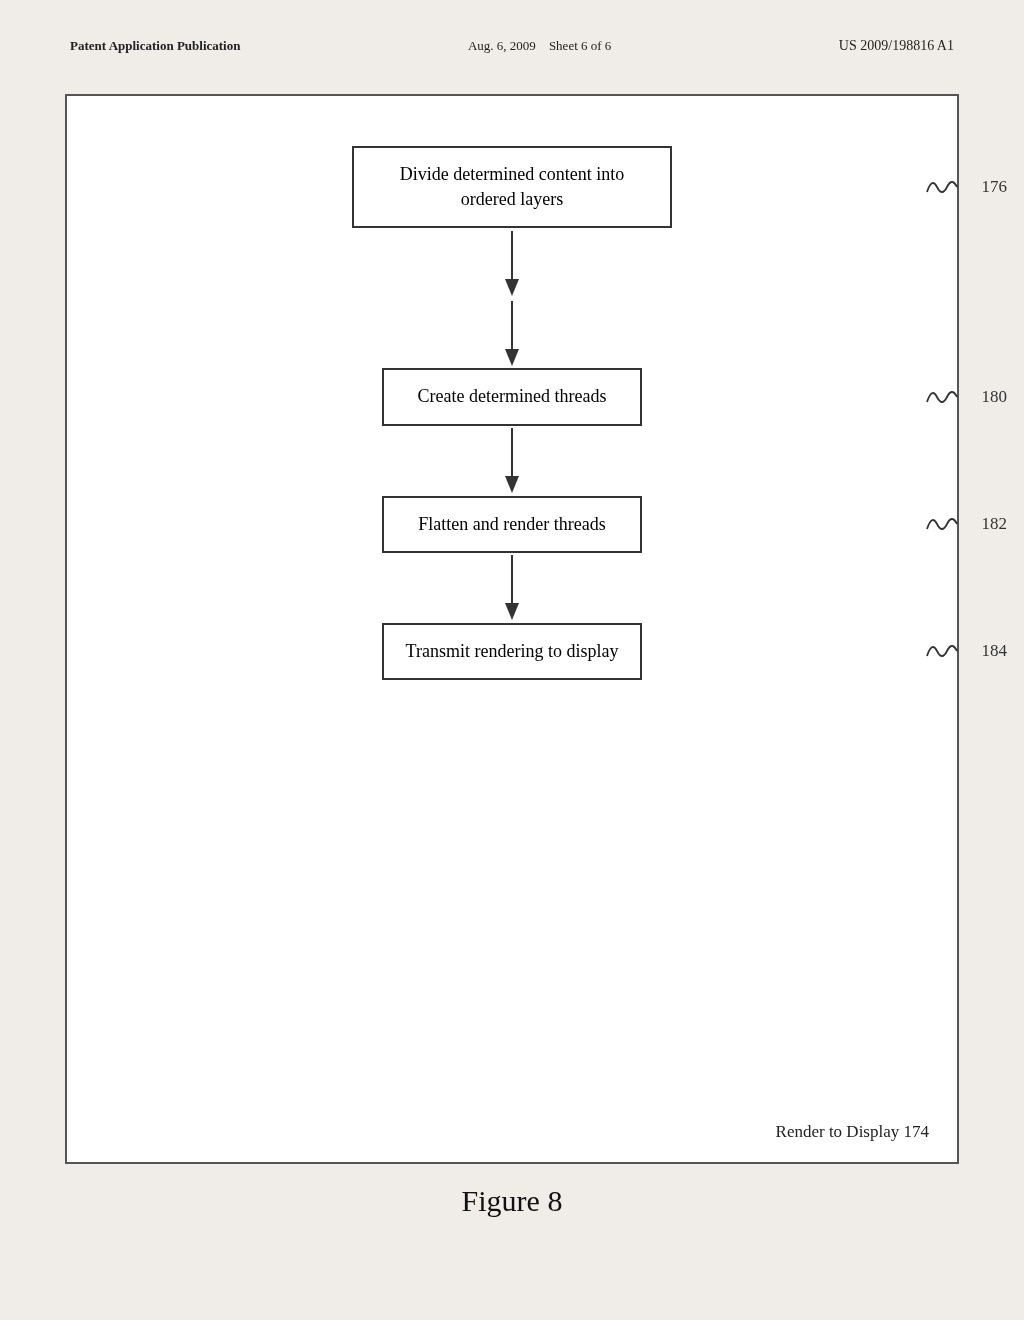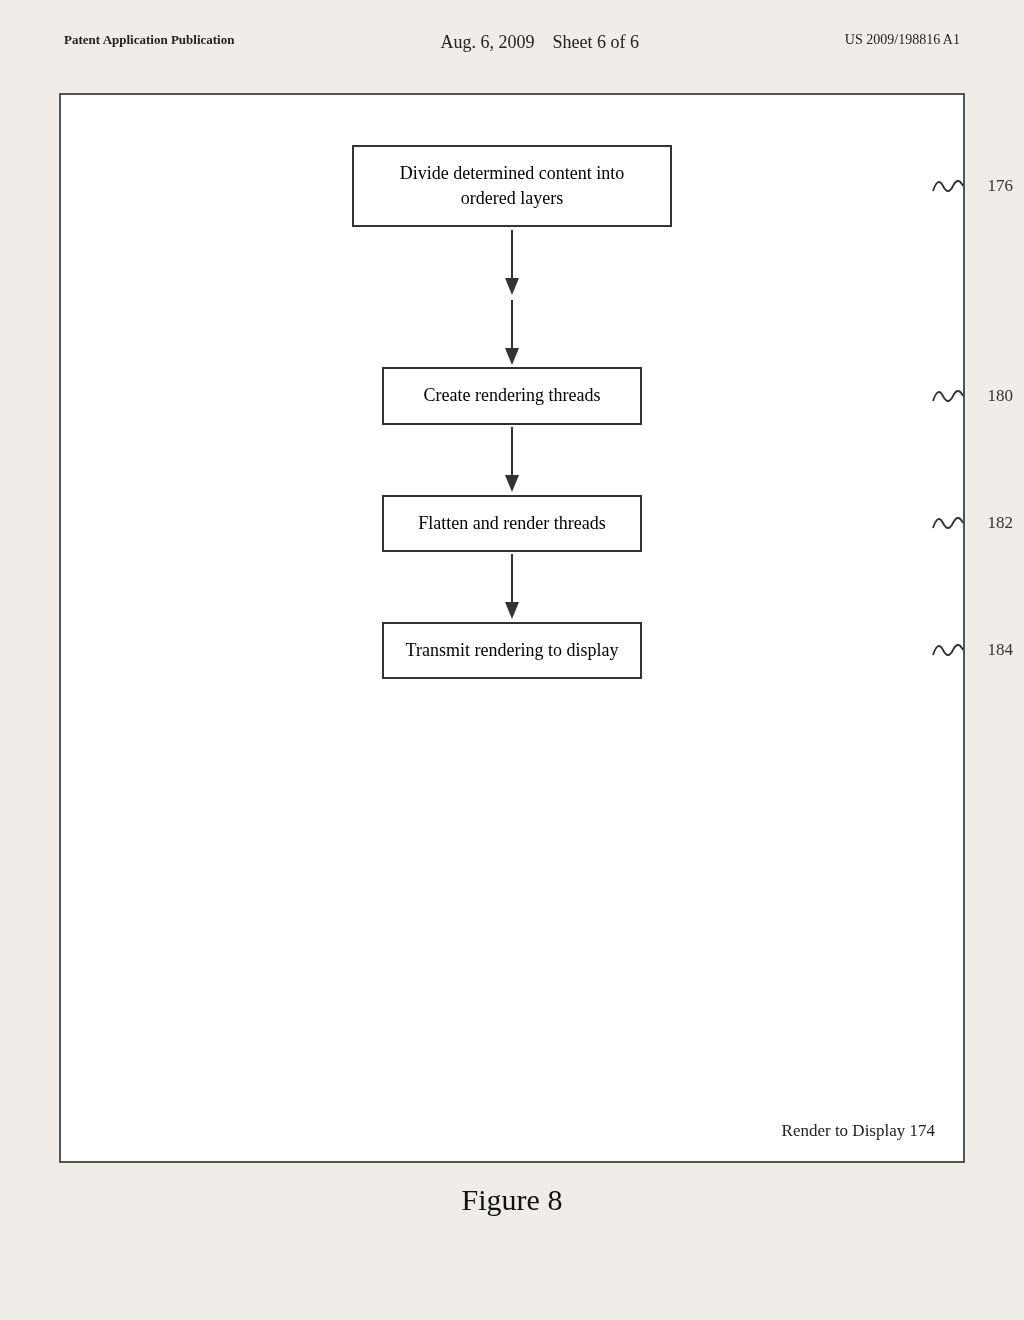--- a/index.html
+++ b/index.html
@@ -9,40 +9,40 @@
       width: 1024px;
       min-height: 1320px;
       position: relative;
     }
 
     .page {
       width: 1024px;
       min-height: 1320px;
       background: #f0ede8;
       position: relative;
-      padding: 4px;
+      padding: 10px;
     }
 
     
     .header {
       display: flex;
       justify-content: space-between;
       align-items: flex-start;
       padding: 28px 60px 10px 60px;
       font-size: 13px;
       color: #222;
     }
 
     .header-left {
       font-weight: bold;
       font-size: 13px;
     }
 
     .header-center {
-      font-size: 18px;
+      font-size: 13px;
       text-align: center;
     }
 
     .header-right {
       font-size: 14px;
       font-weight: normal;
     }
 
     
     .diagram-container {
@@ -184,21 +184,21 @@
       <div class="arrow-connector">
         <svg width="24" height="65" viewBox="0 0 24 65">
           <line x1="12" y1="0" x2="12" y2="52" stroke="#333" stroke-width="2"></line>
           <polygon points="12,65 5,48 19,48" fill="#333"></polygon>
         </svg>
       </div>
 
       <div class="flow-step">
         <div class="box-row">
           <div class="box">
-            <span>Create rendering threads</span>
+            <span>Create determined threads</span>
           </div>
           <div class="ref-label">
             <svg width="50" height="30" viewBox="0 0 50 30">
               <path d="M5,20 Q10,5 15,15 Q20,25 25,15 Q30,5 35,15" fill="none" stroke="#333" stroke-width="1.8"></path>
             </svg>
             <span>180</span>
           </div>
         </div>
       </div>
 

